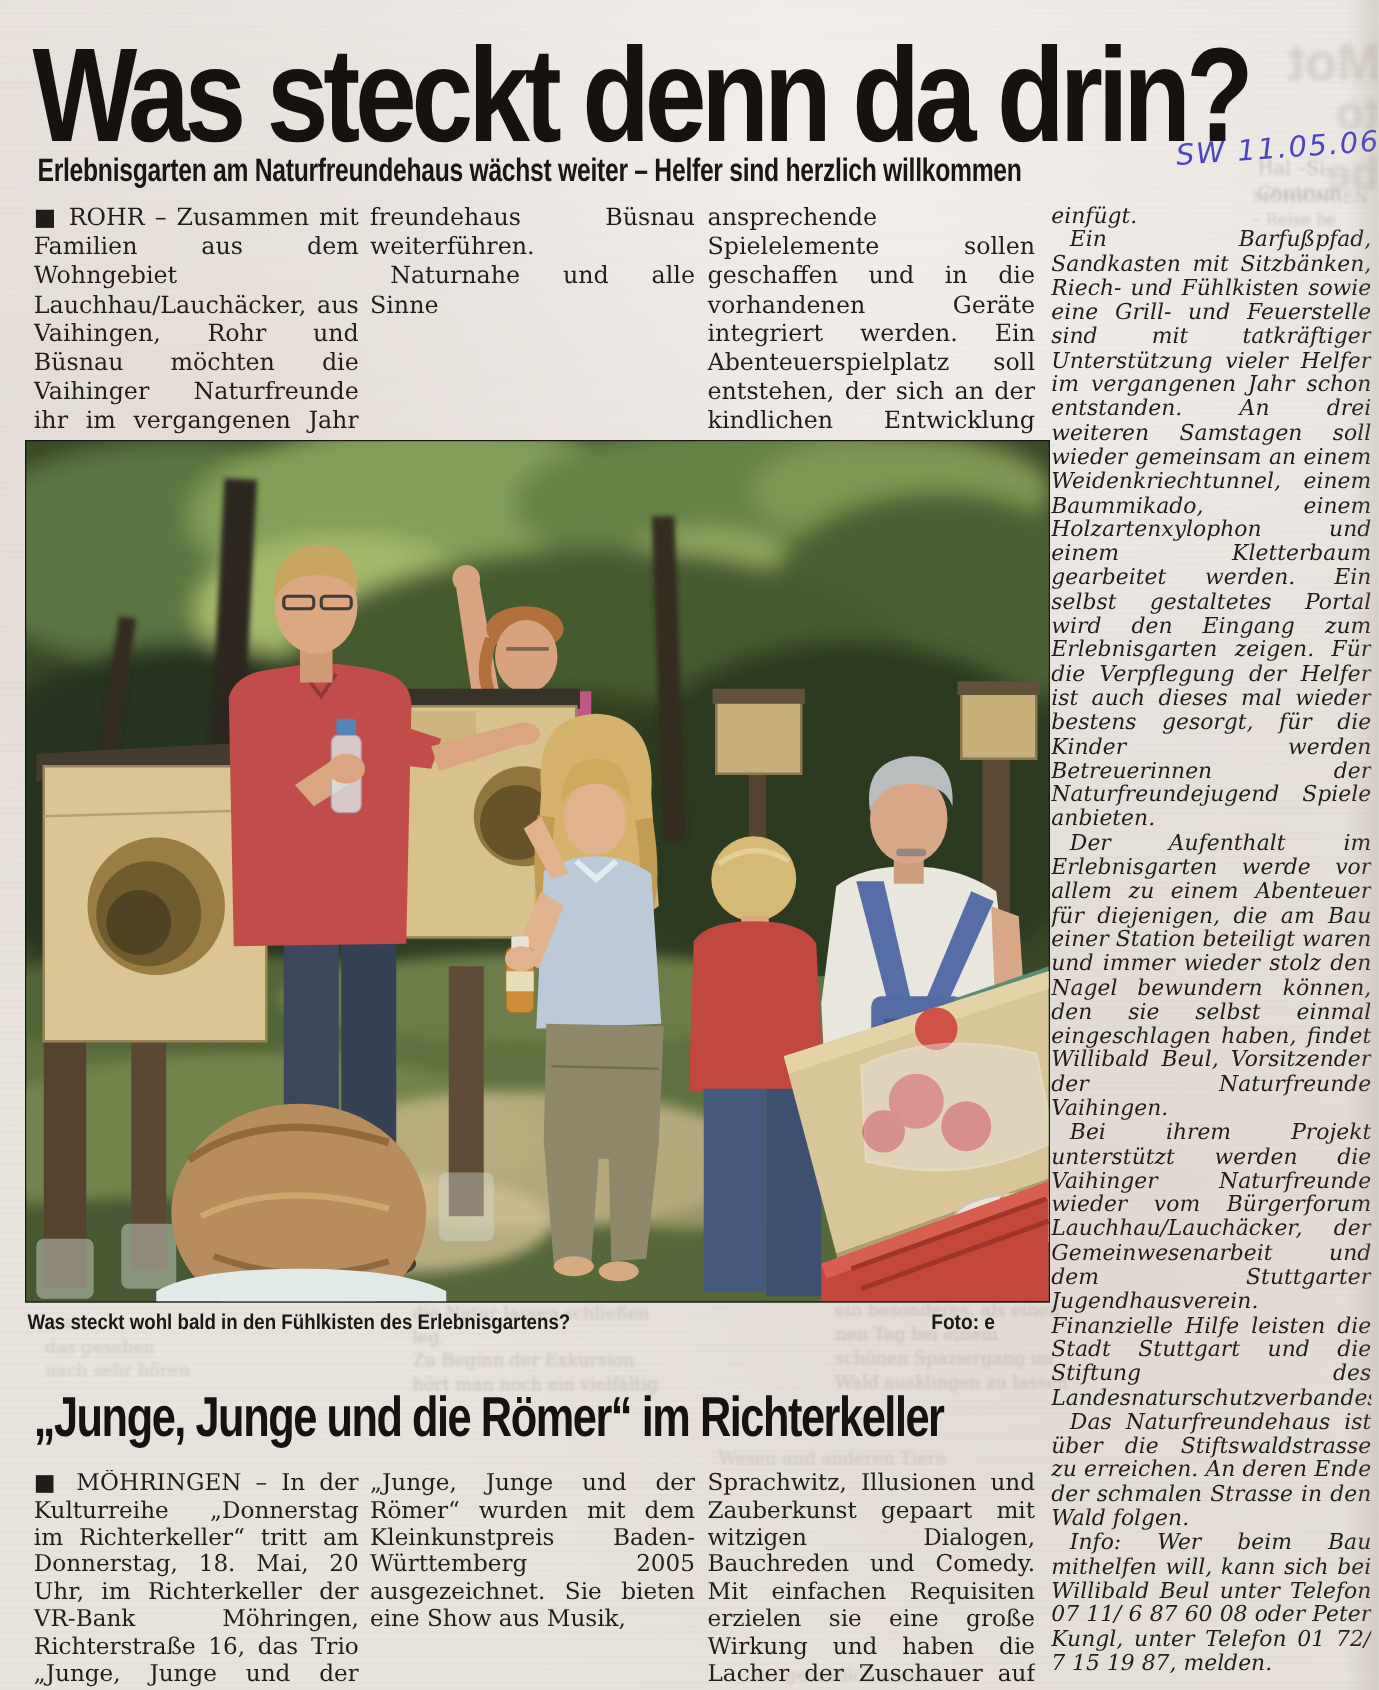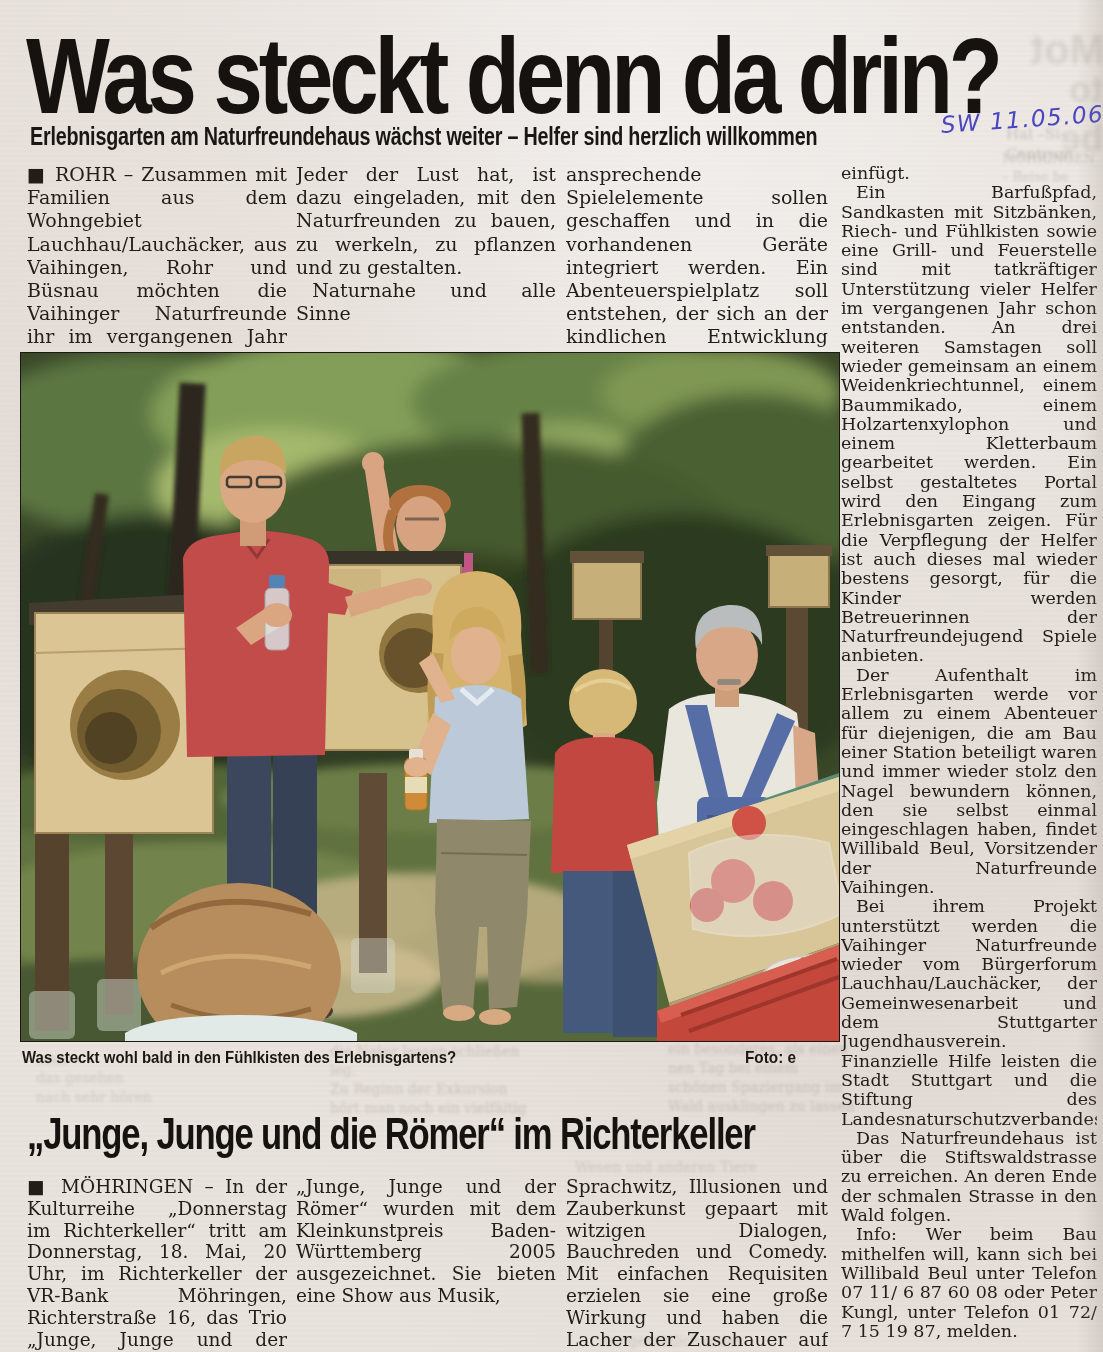--- a/index.html
+++ b/index.html
@@ -43,21 +43,21 @@
   .bodycol{
     color:#221d19;text-align:justify;
     hyphens:auto;-webkit-hyphens:auto;overflow:hidden;
   }
   .bodycol p{margin:0;}
   .bodycol p + p{text-indent:.85em;}
   .col-main{font-size:19px;line-height:23.2px;top:163px;height:192px;}
   .c1{left:27px;width:260px;}
   .c2{left:296px;width:260px;}
   .c3{left:566px;width:262px;}
-  .col-right{left:841px;top:164px;width:256px;height:1188px;font-size:17.5px;line-height:19.3px;}
+  .col-right{left:841px;top:164px;width:256px;height:1188px;font-size:17.5px;line-height:19.3px;font-style:italic;}
   .photo-frame{
     left:20px;top:352px;width:818px;height:688px;
     border:1px solid #1a1714;background:#2e3b20;box-sizing:content-box;
   }
   .photo-frame svg{display:block;width:818px;height:688px;}
   .caption{
     left:22px;top:1048px;
     font-family:"Liberation Sans",sans-serif;font-weight:700;
     font-size:17px;color:#1b1814;
     transform:scaleX(.88);transform-origin:left top;white-space:nowrap;
@@ -107,21 +107,21 @@
 <div class="abs bleed" style="left:600px;top:1332px;font-size:14px;opacity:.26;">ner gemütlich unter</div>
 
 <div class="abs headline">Was steckt denn da drin?</div>
 <div class="abs subheadline">Erlebnisgarten am Naturfreundehaus wächst weiter – Helfer sind herzlich willkommen</div>
 <div class="abs handwriting">SW 11.05.06</div>
 
 <div class="abs bodycol col-main c1">
   <p>■ ROHR – Zusammen mit Familien aus dem Wohngebiet Lauchhau/Lauchäcker, aus Vaihingen, Rohr und Büsnau möchten die Vaihinger Naturfreunde ihr im vergangenen Jahr begonnenes Projekt „Erlebnisgarten“ beim Natur-</p>
 </div>
 <div class="abs bodycol col-main c2">
-  <p>Jeder der Lust hat, ist dazu eingeladen, mit den Naturfreunden zu bauen, zu werkeln, zu pflanzen und zu gestalten.</p>
+  <p>freundehaus Büsnau weiterführen.</p>
   <p>Naturnahe und alle Sinne</p>
 </div>
 <div class="abs bodycol col-main c3">
   <p>ansprechende Spielelemente sollen geschaffen und in die vorhandenen Geräte integriert werden. Ein Abenteuerspielplatz soll entstehen, der sich an der kindlichen Entwicklung orientiert und sich in die natürliche Umgebung</p>
 </div>
 <div class="abs bodycol col-right">
   <p>einfügt.</p>
   <p>Ein Barfußpfad, Sandkasten mit Sitzbänken, Riech- und Fühlkisten sowie eine Grill- und Feuerstelle sind mit tatkräftiger Unterstützung vieler Helfer im vergangenen Jahr schon entstanden. An drei weiteren Samstagen soll wieder gemeinsam an einem Weidenkriechtunnel, einem Baummikado, einem Holzartenxylophon und einem Kletterbaum gearbeitet werden. Ein selbst gestaltetes Portal wird den Eingang zum Erlebnisgarten zeigen. Für die Verpflegung der Helfer ist auch dieses mal wieder bestens gesorgt, für die Kinder werden Betreuerinnen der Naturfreundejugend Spiele anbieten.</p>
   <p>Der Aufenthalt im Erlebnisgarten werde vor allem zu einem Abenteuer für diejenigen, die am Bau einer Station beteiligt waren und immer wieder stolz den Nagel bewundern können, den sie selbst einmal eingeschlagen haben, findet Willibald Beul, Vorsitzender der Naturfreunde Vaihingen.</p>
   <p>Bei ihrem Projekt unterstützt werden die Vaihinger Naturfreunde wieder vom Bürgerforum Lauchhau/Lauchäcker, der Gemeinwesenarbeit und dem Stuttgarter Jugendhausverein. Finanzielle Hilfe leisten die Stadt Stuttgart und die Stiftung des Landesnaturschutzverbandes.</p>

